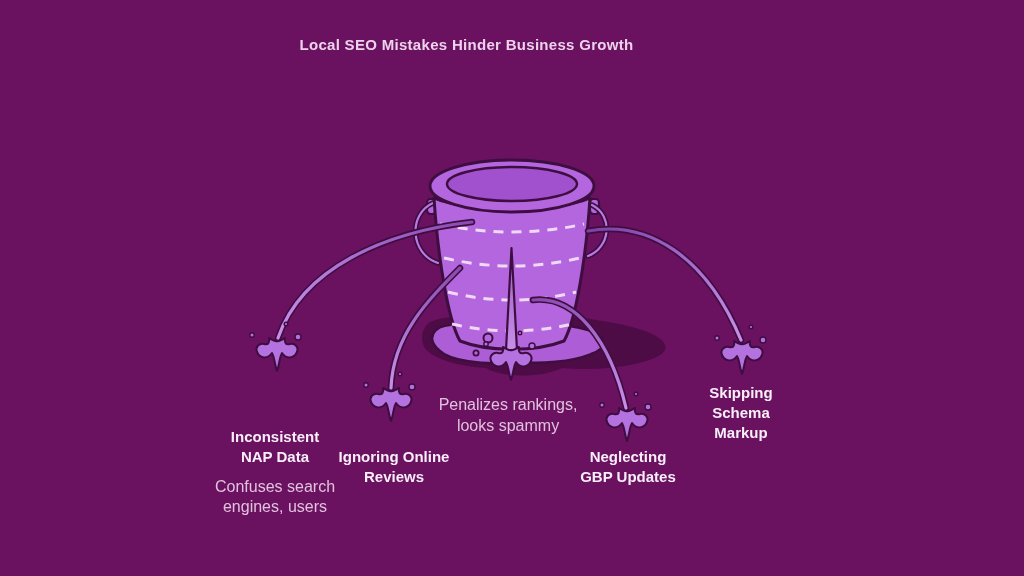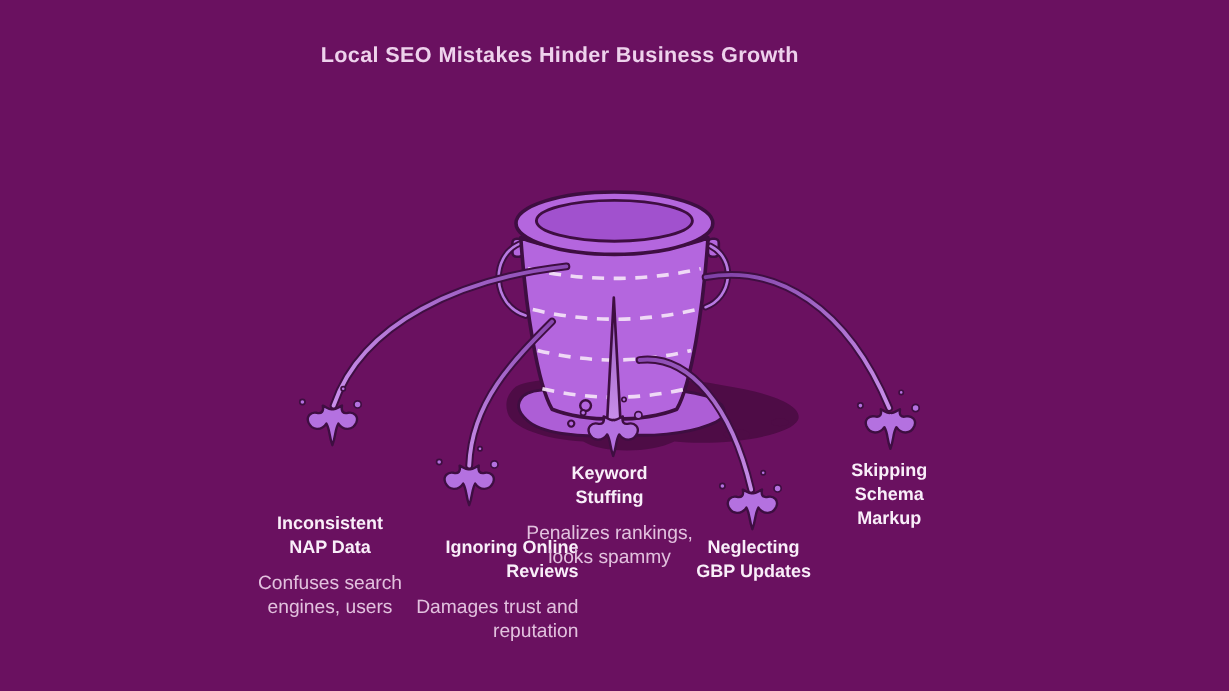--- a/index.html
+++ b/index.html
@@ -4,21 +4,21 @@
 <style>
   html,body{margin:0;padding:0;}
   body{
     width:1024px;height:576px;position:relative;overflow:hidden;
     background:#6a1160;
     font-family:"Liberation Sans", sans-serif;
   }
   .stage{position:absolute;inset:0;width:1024px;height:576px;}
   .title{
     position:absolute;top:36px;left:0;width:933px;text-align:center;
-    color:#eed2ec;font-size:18px;font-weight:bold;letter-spacing:.3px;
+    color:#eed2ec;font-size:15px;font-weight:bold;letter-spacing:.3px;
   }
   svg.illustration{position:absolute;left:0;top:0;}
   .label{
     position:absolute;width:176px;text-align:center;
   }
   .label .heading{
     color:#f9eef9;font-size:15px;font-weight:bold;line-height:1.32;
     white-space:pre-line;
   }
   .label .desc{
@@ -139,30 +139,26 @@
     <use href="#splash" x="742" y="350"></use>
   </svg>
 
   <div class="label" style="left:187px;top:383px;margin-top:44px;">
     <div class="heading">Inconsistent
 NAP Data</div>
     <div class="desc">Confuses search
 engines, users</div>
   </div>
 
-  <div class="label" style="left:306px;top:447px;text-align:right;">
+  <div class="label" style="left:306px;top:447px;">
     <div class="heading">Ignoring Online
 Reviews</div>
-    <div class="desc">Damages trust and
-reputation</div>
   </div>
 
   <div class="label" style="left:420px;top:385px;">
-    <div class="heading">Keyword
-Stuffing</div>
     <div class="desc">Penalizes rankings,
 looks spammy</div>
   </div>
 
   <div class="label" style="left:540px;top:447px;">
     <div class="heading">Neglecting
 GBP Updates</div>
   </div>
 
   <div class="label" style="left:653px;top:383px;">

